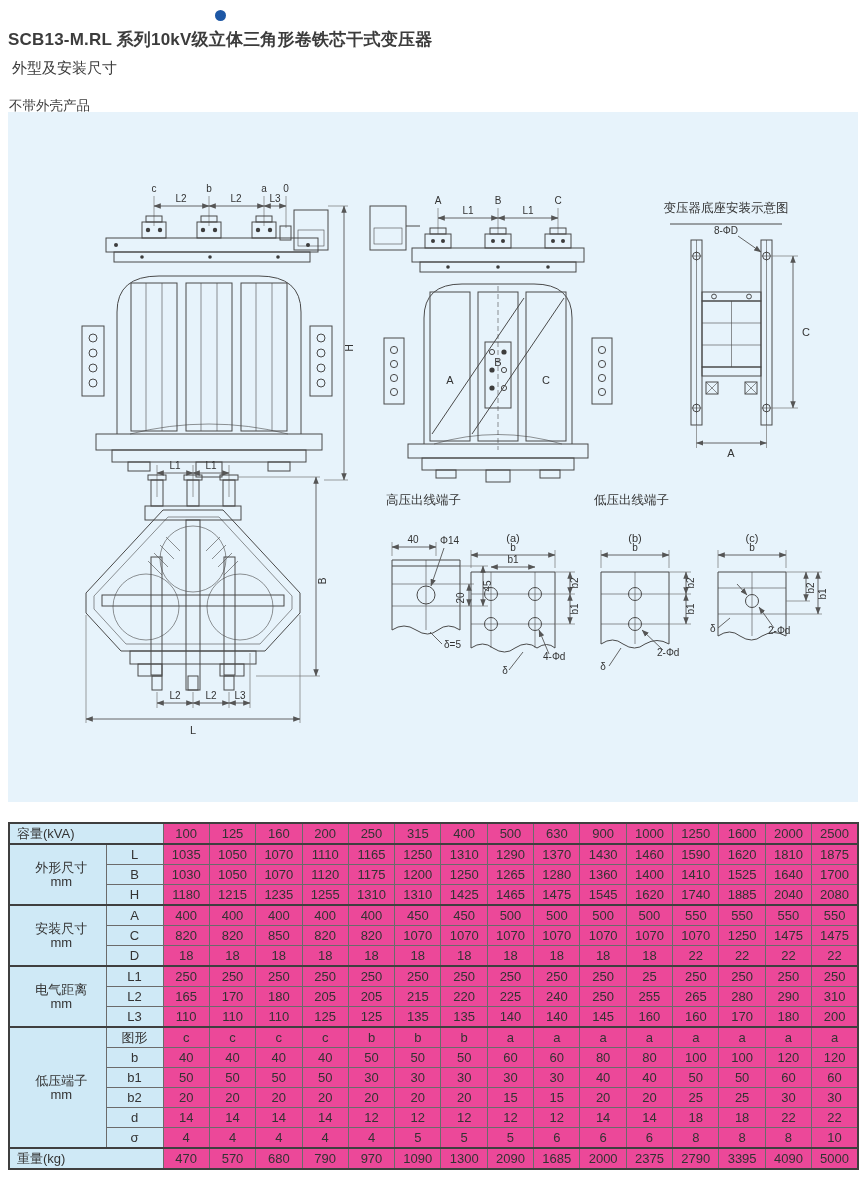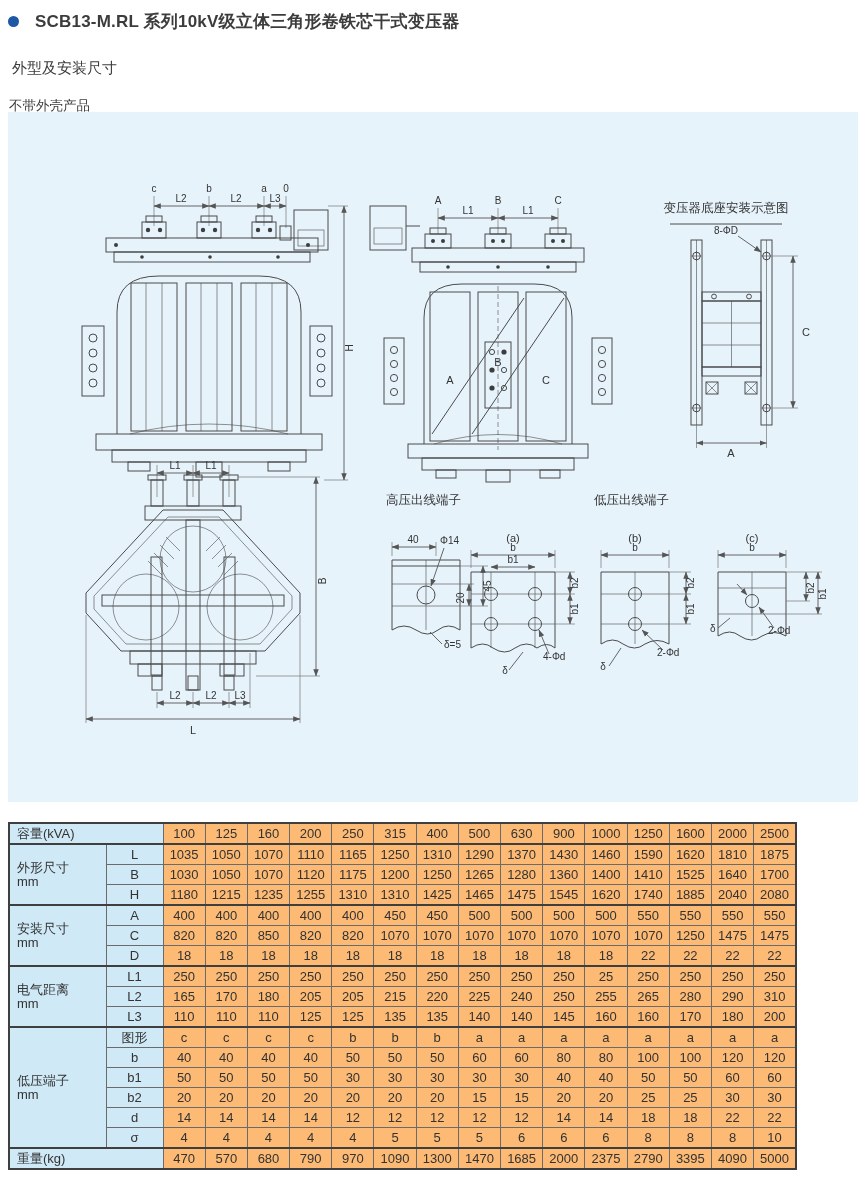--- a/index.html
+++ b/index.html
@@ -1,41 +1,41 @@
 <!DOCTYPE html>
 <html style="--accent: #1d57a5; --panel_bg: #e7f3fb; --table_head_bg: #cfe9f6; --line: #4a4a4a; --text: #3c3c3c;"><head>
 <meta charset="utf-8">
 <style>
   html,body{margin:0;padding:0;background:#fff;}
   .page{position:relative;width:867px;height:1181px;background:#fff;overflow:hidden;
         font-family:"Liberation Sans",sans-serif;color:var(--text,#3c3c3c);}
-  .title-row{position:absolute;left:8px;top:10px;display:flex;align-items:center;gap:16px;}
+  .title-row{position:absolute;left:8px;top:10px;display:flex;align-items:center;gap:7px;flex-direction:column;}
   .bullet{width:11px;height:11px;border-radius:50%;background:var(--accent,#1d57a5);flex:0 0 auto;}
   .title{font-size:17px;font-weight:bold;margin:0;color:var(--text,#3c3c3c);letter-spacing:.2px;}
   .subtitle{position:absolute;left:12px;top:59px;font-size:15px;}
   .note{position:absolute;left:9px;top:97px;font-size:13.5px;}
   .panel{position:absolute;left:8px;top:112px;width:850px;height:690px;background:var(--panel_bg,#e7f3fb);}
   svg text{font-family:"Liberation Sans",sans-serif;fill:#333;}
   .lb{font-size:10px;}
   .cap{font-size:11px;}
   .ph{font-size:11px;}
   .ttl{font-size:12.5px;}
   .ln{stroke:var(--line,#4a4a4a);fill:none;stroke-width:1;}
   .lt{stroke:var(--line,#4a4a4a);fill:none;stroke-width:.6;}
   .dim{stroke:#555;fill:none;stroke-width:.9;}
   .ext{stroke:#777;fill:none;stroke-width:.7;}
   .dot{fill:#3d3d3d;stroke:none;}
-  table.spec{position:absolute;left:8px;top:822px;width:789px;border-collapse:collapse;
-             table-layout:fixed;font-size:13px;color:#333;border:2px solid #3f3f3f;background:#fdba74;}
+  table.spec{position:absolute;left:8px;top:822px;width:851px;border-collapse:collapse;
+             table-layout:fixed;font-size:13px;color:#333;border:2px solid #3f3f3f;background:#ec4899;}
   table.spec td{border:1px solid #6b6b6b;text-align:center;height:19px;padding:0;line-height:1.05;
                 overflow:hidden;white-space:nowrap;}
   table.spec td.lbl{background:var(--table_head_bg,#cfe9f6);text-align:left;padding-left:7px;}
   table.spec td.sub{background:var(--table_head_bg,#cfe9f6);}
   table.spec tr.gend td{border-bottom:2px solid #3f3f3f;}
-  table.spec td.gb{border-bottom:2px solid #3f3f3f;}
+  table.spec td.gb{border-bottom:2px solid #3f3f3f;text-align:center;}
 </style>
 </head>
 <body>
 
 <div class="page">
 
   <div class="title-row">
     <span class="bullet"></span>
     <h1 class="title">SCB13-M.RL 系列10kV级立体三角形卷铁芯干式变压器</h1>
   </div>
@@ -751,21 +751,21 @@
         </tr>
         <tr>
           <td class="lbl" colspan="2">重量(kg)</td>
           <td>470</td>
           <td>570</td>
           <td>680</td>
           <td>790</td>
           <td>970</td>
           <td>1090</td>
           <td>1300</td>
-          <td>1470</td>
+          <td>2090</td>
           <td>1685</td>
           <td>2000</td>
           <td>2375</td>
           <td>2790</td>
           <td>3395</td>
           <td>4090</td>
           <td>5000</td>
         </tr>
       </tbody>
   </table>

